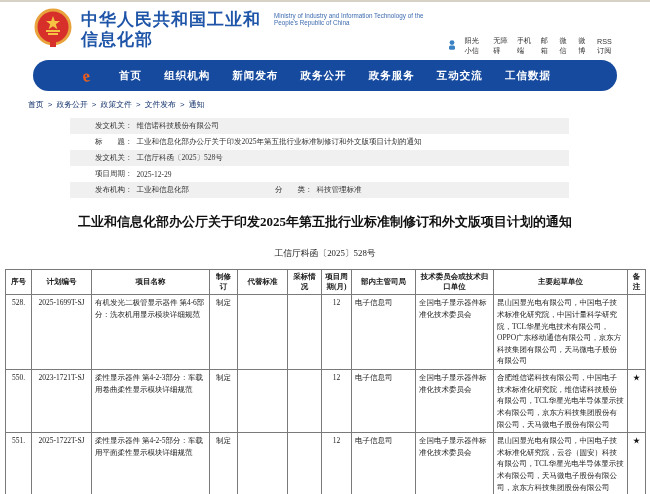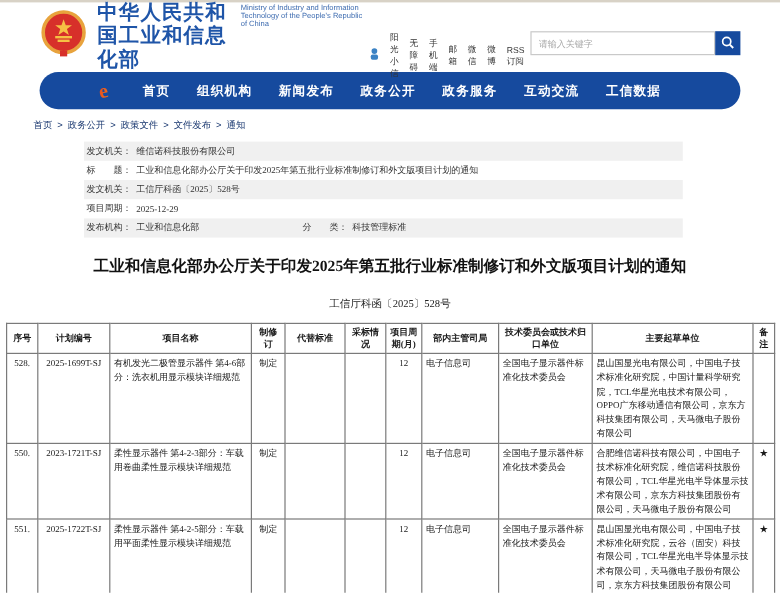--- a/index.html
+++ b/index.html
@@ -32,21 +32,21 @@
   .nav-item { color:#fff; font-size:10.5px; font-weight:bold; letter-spacing:1px; cursor:pointer; }
 
   
   .breadcrumb { margin:8px 33px 8px 28px; font-size:7.8px; color:#16356e; line-height:11px; }
   .breadcrumb .bc-item { cursor:pointer; }
   .breadcrumb .bc-sep { margin:0 2px; color:#16356e; }
 
   
   .doc-area { font-family:"Liberation Serif","DejaVu Serif",serif; }
   .meta-table { margin:8px 0 0 70px; width:499px; font-size:7.5px; color:#333; }
-  .meta-row { display:flex; padding:3px 2px; min-height:14.6px; align-items:center; }
+  .meta-row { display:flex; padding:3px 25px; min-height:14.6px; align-items:center; }
   .meta-row.shaded { background:#f0f0f0; }
   .meta-label { white-space:pre; }
   .meta-pair-1 { display:inline-flex; width:180px; flex:0 0 auto; }
   .meta-value { margin-left:4px; }
 
   
   .doc-title { margin:14px 25px 0 25px; text-align:center; font-size:13px; font-weight:bold;
     color:#111; line-height:19px; }
   .doc-number { margin-top:17px; text-align:center; font-size:8.8px; color:#222; }
 
@@ -91,31 +91,20 @@
           <rect x="1" y="5.4" width="6" height="4.4" rx="1.5" fill="#3b82c4"></rect>
         </svg>
       </span>
       <span class="ql">阳光小信</span>
       <span class="ql">无障碍</span>
       <span class="ql">手机端</span>
       <span class="ql">邮箱</span>
       <span class="ql">微信</span>
       <span class="ql">微博</span>
       <span class="ql">RSS订阅</span>
-    </div>
-    <div class="searchbar">
-      <input class="search-input" type="text" placeholder="请输入关键字" style="">
-      <button class="search-btn">
-        <span>
-          <svg width="11" height="11" viewBox="0 0 11 11">
-            <circle cx="4.6" cy="4.6" r="3.4" fill="none" stroke="#fff" stroke-width="1.4"></circle>
-            <line x1="7.2" y1="7.2" x2="10" y2="10" stroke="#fff" stroke-width="1.6"></line>
-          </svg>
-        </span>
-      </button>
     </div>
   </div>
 </header>
 
 <nav class="main-nav">
   <span class="nav-logo">
     <svg width="22" height="22" viewBox="0 0 22 22">
       <defs>
         <linearGradient id="eg" x1="0" y1="0" x2="1" y2="1">
           <stop offset="0" stop-color="#e8401c"></stop>

